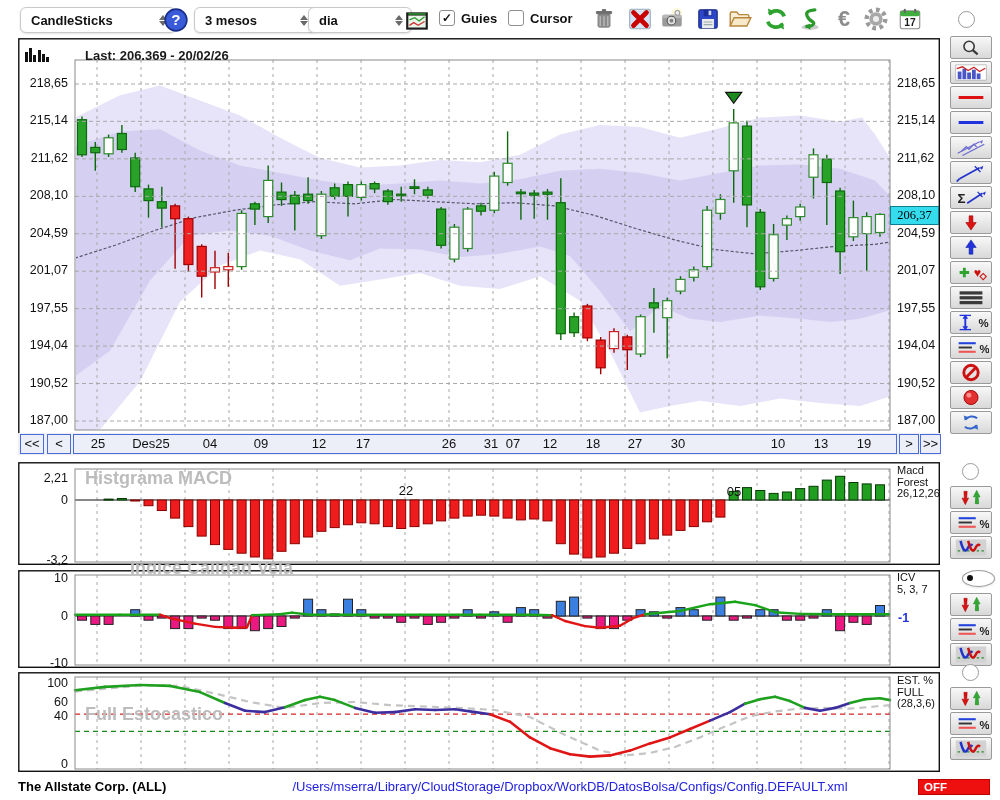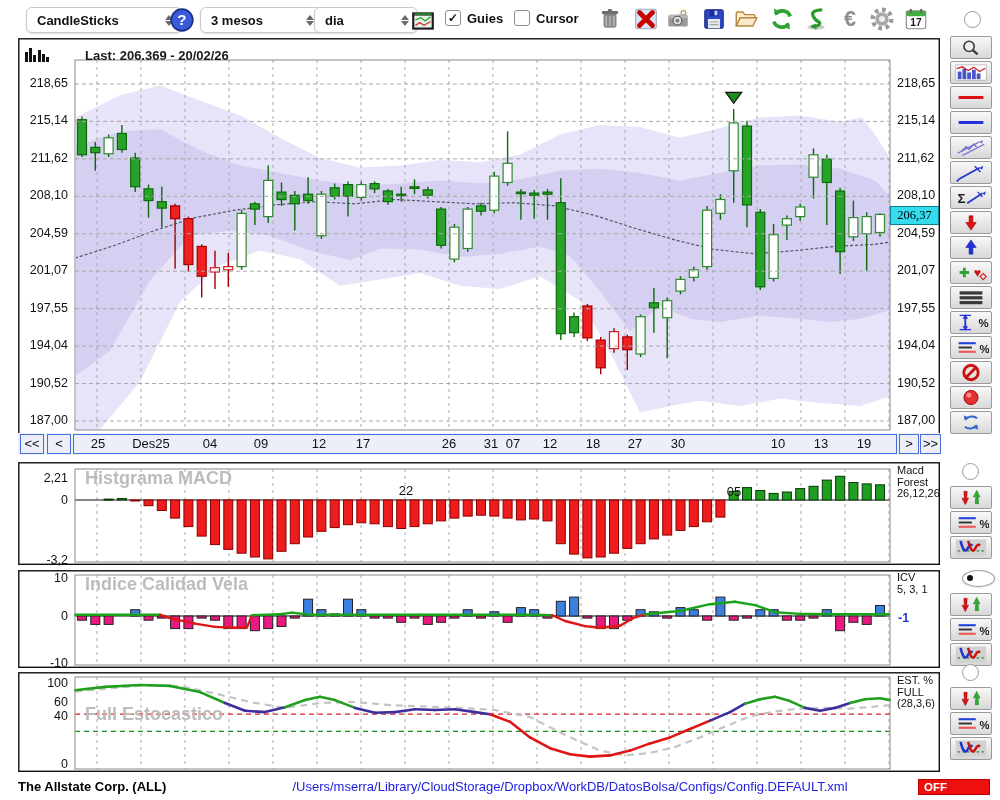--- a/index.html
+++ b/index.html
@@ -1,19 +1,19 @@
 <!DOCTYPE html>
 <html><head>
 <meta charset="utf-8">
 <style>
   html,body{margin:0;padding:0;background:#fff;font-family:"Liberation Sans",sans-serif;}
   #app{position:relative;width:1000px;height:800px;background:#fff;overflow:hidden;font-size:13px;color:#111;}
   svg text{font-family:"Liberation Sans",sans-serif;}
   
-  .toolbar{position:absolute;left:8px;top:0;width:868px;height:38px;background:#fff;}
+  .toolbar{position:absolute;left:2px;top:0;width:868px;height:38px;background:#fff;}
   .sel{position:absolute;top:7px;height:24px;background:#fff;border:1px solid #c9c9c9;border-radius:6px;
        box-shadow:0 1px 2px rgba(0,0,0,.12);display:flex;align-items:center;justify-content:space-between;
        padding:0 6px 0 10px;font-weight:700;font-size:13px;cursor:default;}
   .chevs{width:13px;height:18px;display:flex;flex-direction:column;align-items:center;justify-content:center;gap:1px;}
   .chevs i{width:0;height:0;border-left:4px solid transparent;border-right:4px solid transparent;}
   .chevs i.up{border-bottom:5px solid #6a6a6a;}
   .chevs i.dn{border-top:5px solid #6a6a6a;}
   .tbtn{position:absolute;top:5px;width:28px;height:28px;display:flex;align-items:center;justify-content:center;}
   .tbtn svg{width:26px;height:26px;}
   .cbwrap{position:absolute;top:10px;display:flex;align-items:center;gap:6px;font-weight:700;}
@@ -672,27 +672,27 @@
   <div class="ptitle" style="top:468px;">Histgrama MACD</div>
   <div class="tickL" style="left:16px;top:471px;">2,21</div>
   <div class="tickL" style="left:16px;top:493px;">0</div>
   <div class="tickL" style="left:16px;top:553px;">-3,2</div>
   <div class="prlabel" style="top:465px;">
     <div>Macd</div>
       <div>Forest</div>
       <div>26,12,26</div>
   </div>
 
-  <div class="ptitle" style="top:574px;">Indice Calidad Vela</div>
+  <div class="ptitle" style="top:558px;margin-left:45px;">Indice Calidad Vela</div>
   <div class="tickL" style="left:16px;top:571px;">10</div>
   <div class="tickL" style="left:16px;top:609px;">0</div>
   <div class="tickL" style="left:16px;top:656px;">-10</div>
   <div class="prlabel" style="top:572px;">
     <div>ICV</div>
-      <div>5, 3, 1</div>
+      <div>5, 3, 7</div>
   </div>
   <div class="icvcur" style="top:611px;">-1</div>
 
   <div class="ptitle" style="top:678px;margin-top:26px;">Full Estocastico</div>
   <div class="prlabel" style="top:675px;">
     <div>EST. %</div>
       <div>FULL</div>
       <div>(28,3,6)</div>
   </div>
 

